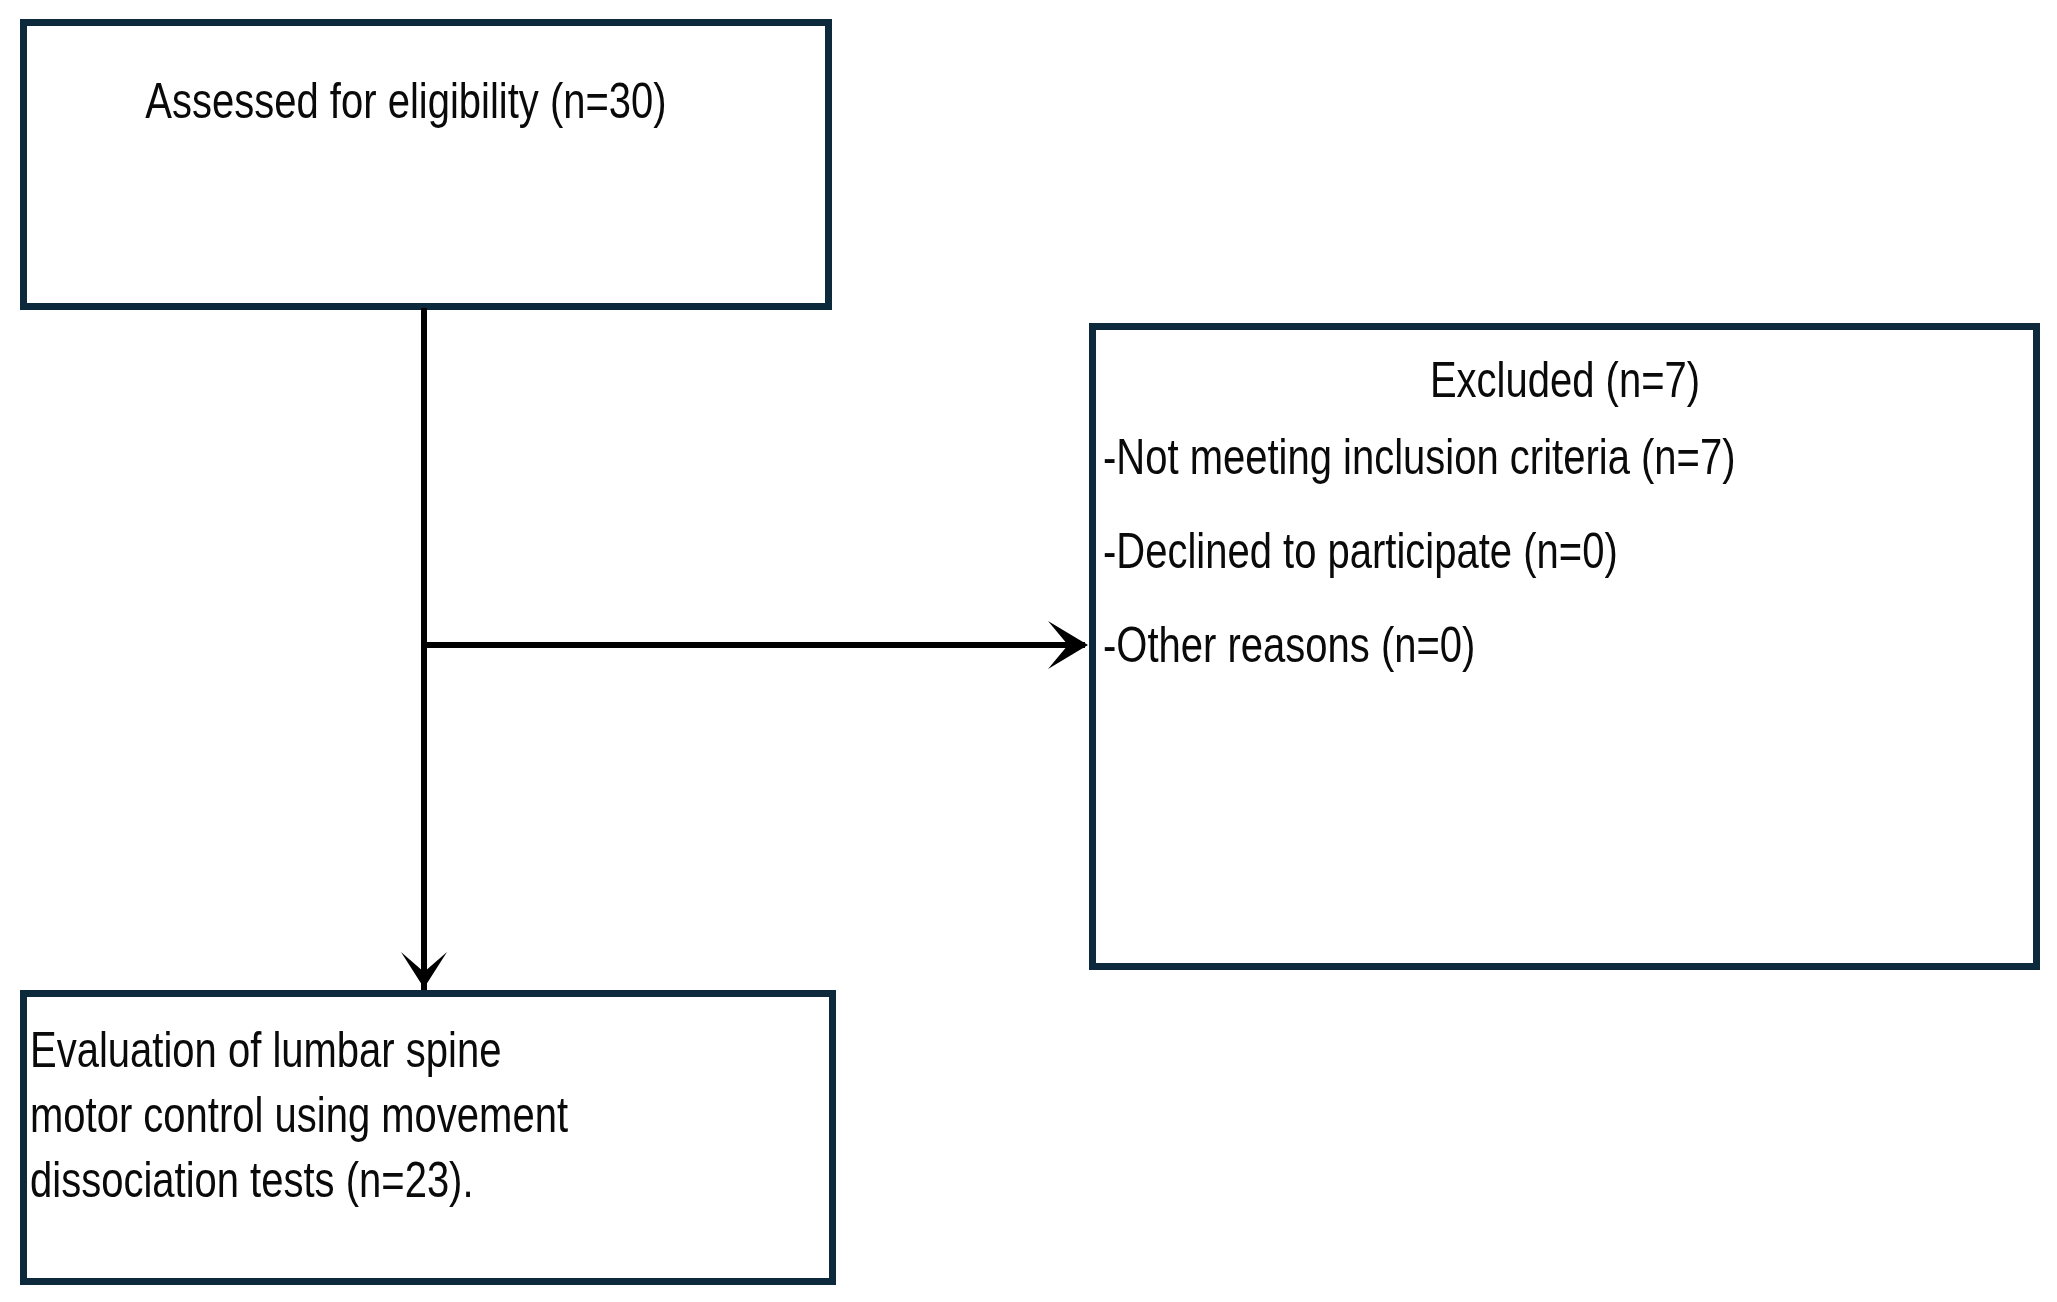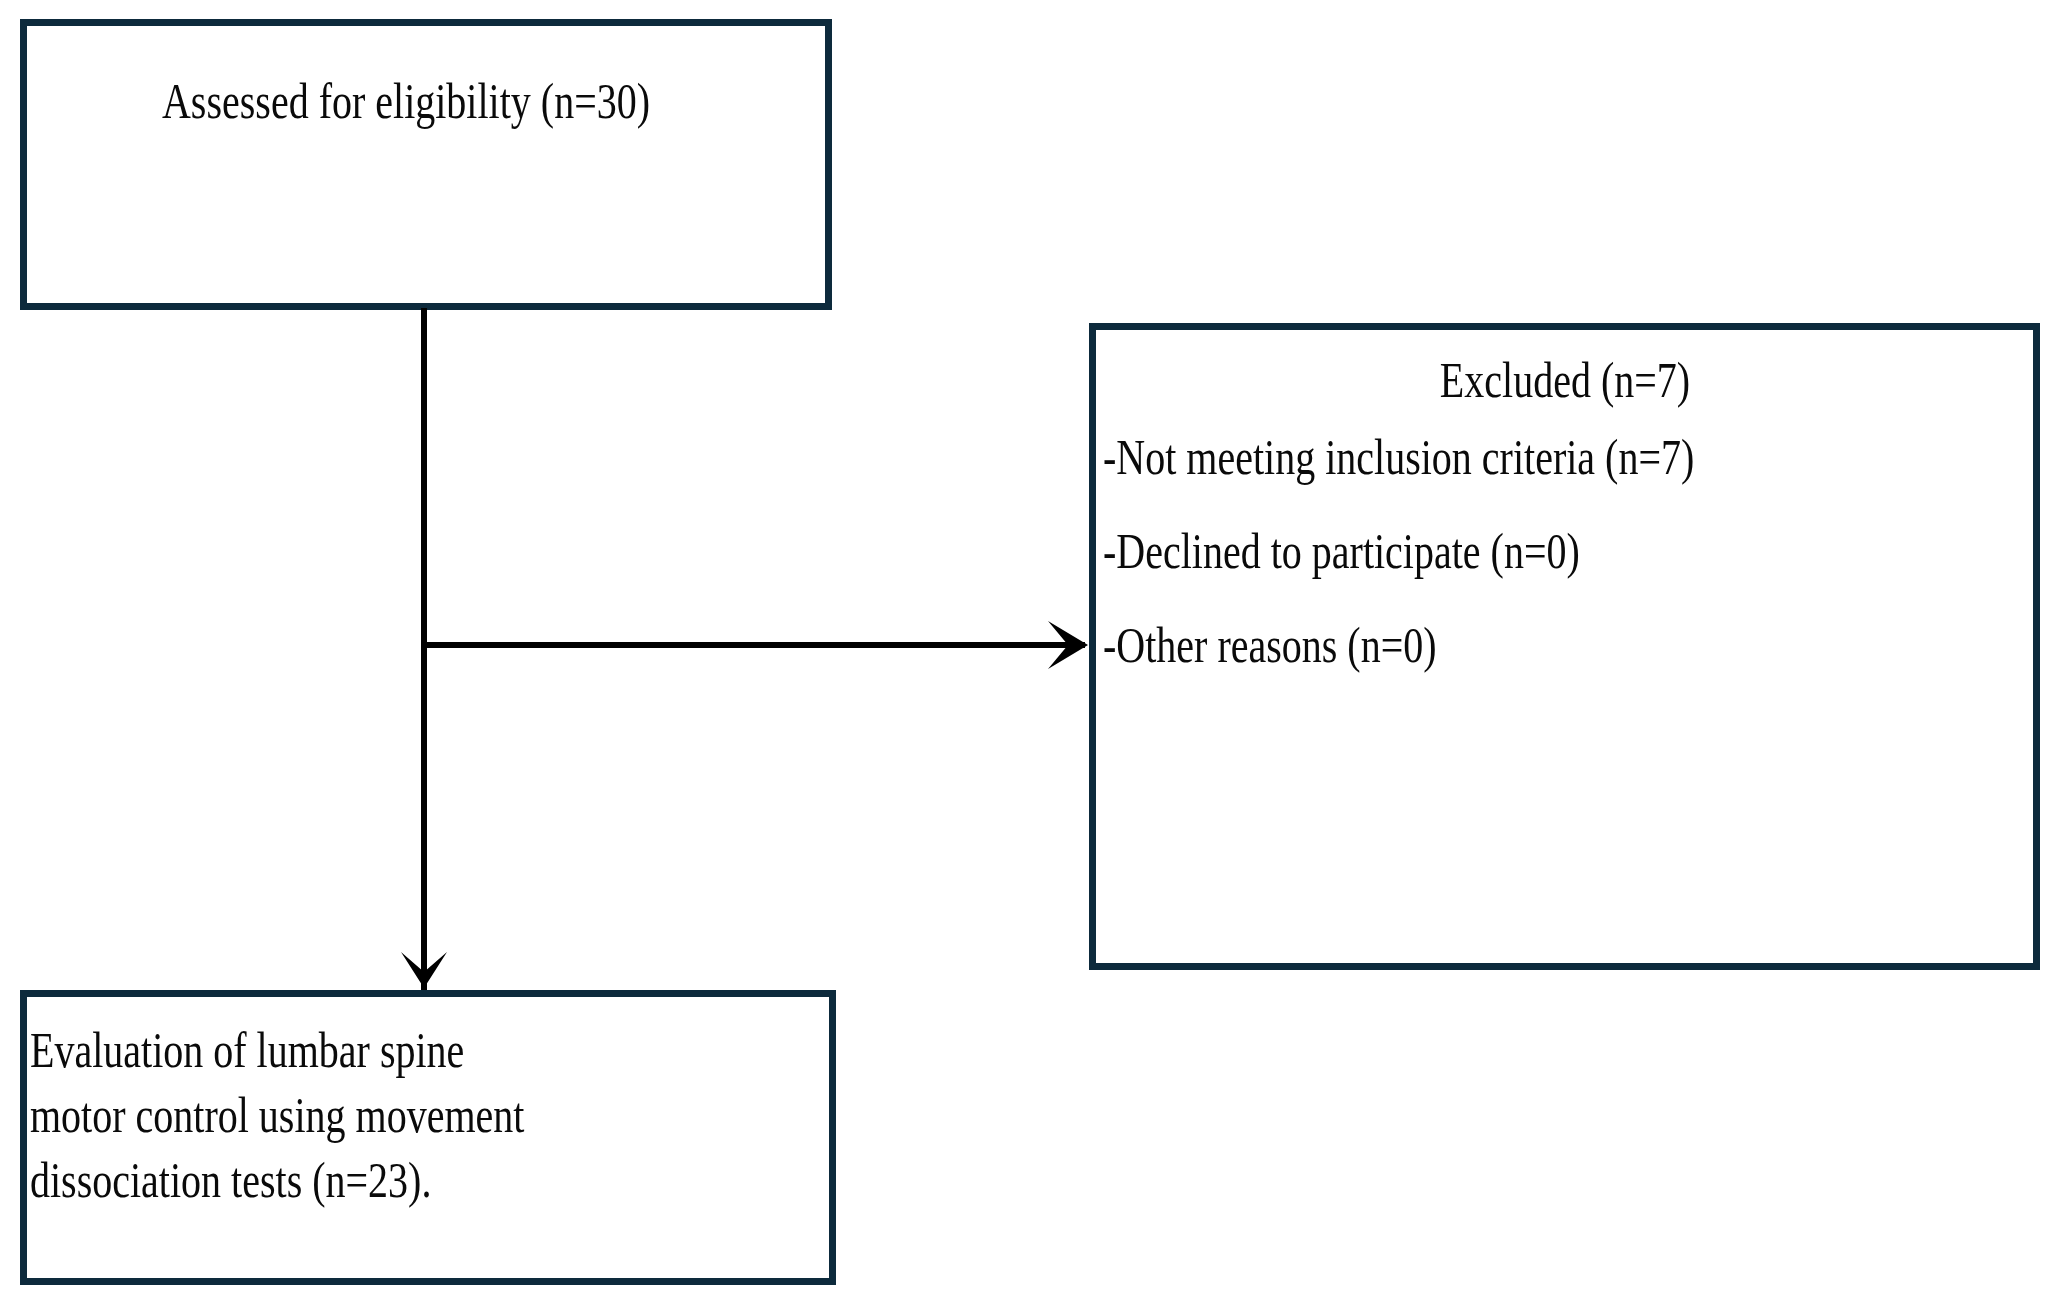--- a/index.html
+++ b/index.html
@@ -6,21 +6,21 @@
     margin: 0;
     padding: 0;
     background: #ffffff;
   }
   #canvas {
     position: relative;
     width: 2057px;
     height: 1302px;
     background: #ffffff;
     overflow: hidden;
-    font-family: Liberation Serif, serif;
+    font-family: Liberation Sans, sans-serif;
   }
 
   
   .node-box {
     position: absolute;
     box-sizing: border-box;
     background: #ffffff;
     border: 7px solid #0d2a3c;
   }
 

